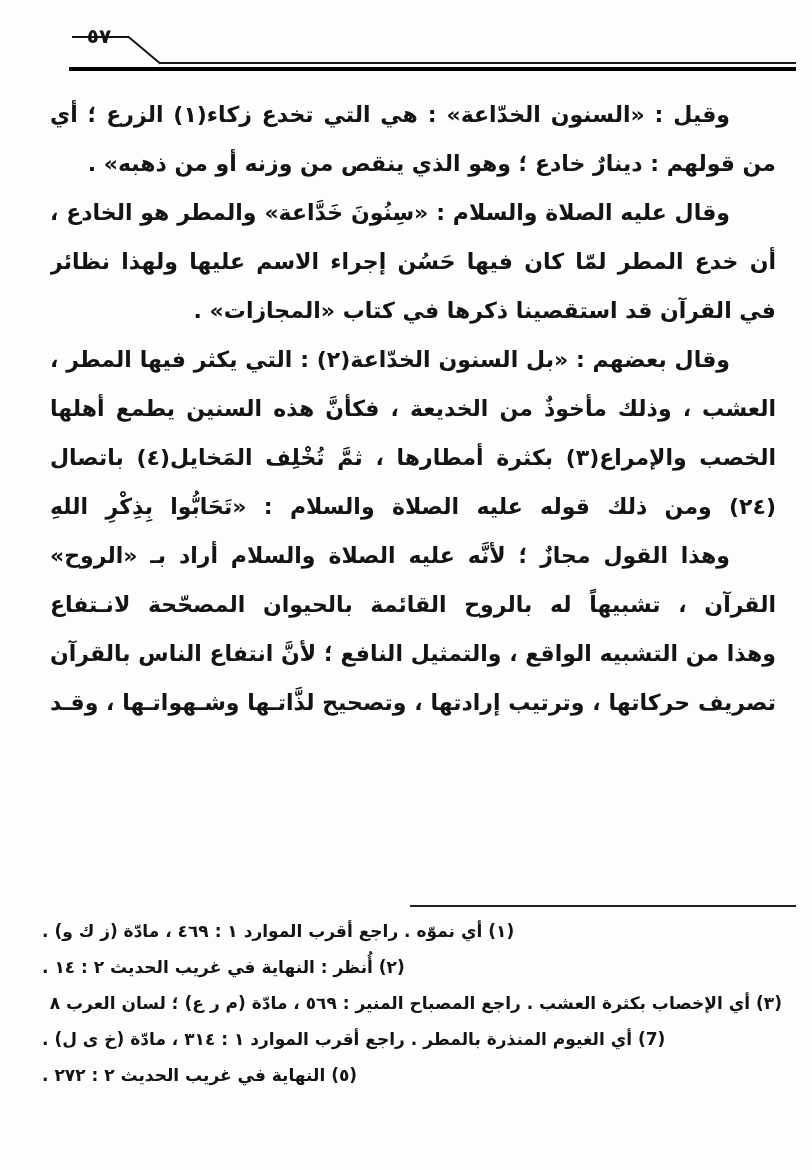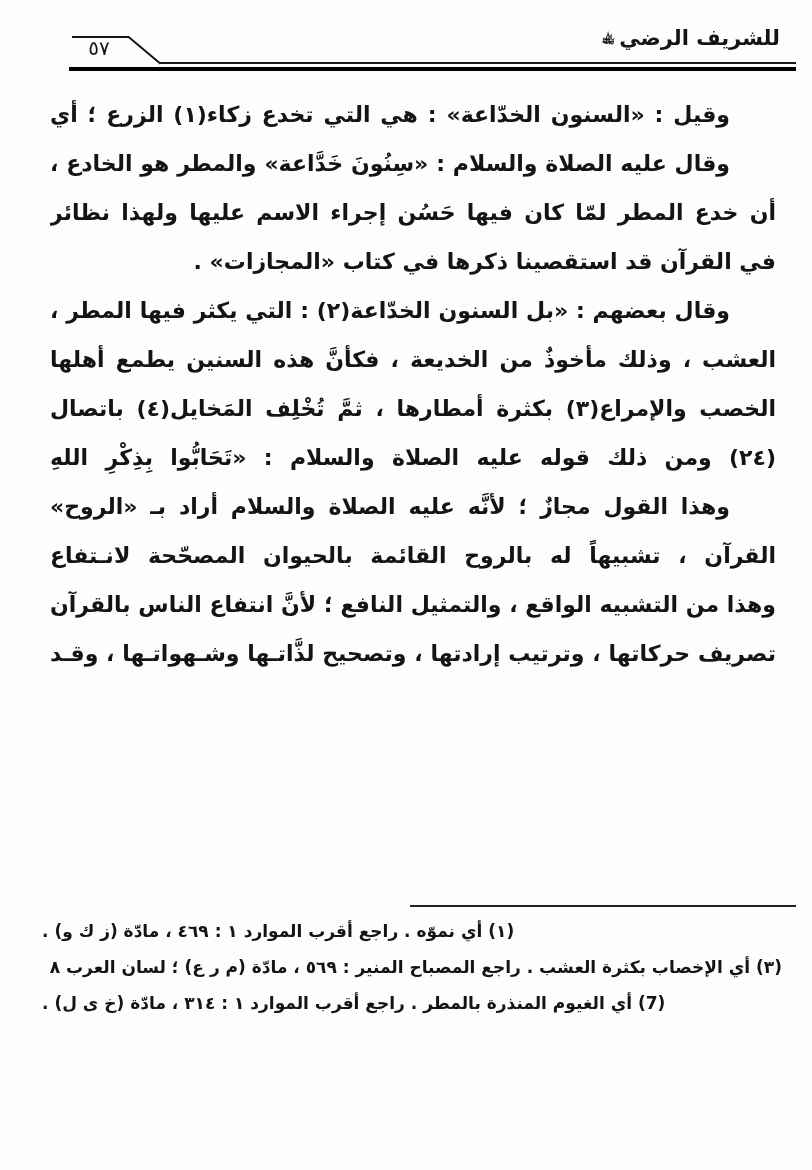--- a/index.html
+++ b/index.html
@@ -44,26 +44,26 @@
     position: absolute;
     top: 36px;
     left: 129px;
     width: 42px;
     border-top: 2px solid #141414;
     transform: rotate(40deg);
     transform-origin: left top;
   }
   .page-number {
     position: absolute;
-    top: 36px;
+    top: 24px;
     left: 70px;
     width: 58px;
     text-align: center;
     font-size: 20px;
-    font-weight: 400;
+    font-weight: 700;
     direction: rtl;
   }
   .rule-thin {
     position: absolute;
     top: 62px;
     left: 160px;
     width: 636px;
     height: 2px;
     background: #1a1a1a;
   }
@@ -123,46 +123,46 @@
     overflow: hidden;
     text-align: left;
     white-space: nowrap;
   }
 </style>
 </head>
 <body>
 
 <div class="page">
 
-  <div class="header-title">
-    <span>للشريف الرضي</span><span class="honorific">﵀</span>
-  </div>
 
   <div class="tab-top-line"></div>
   <div class="tab-diagonal"></div>
   <div class="page-number">٥٧</div>
 
   <div class="rule-thin"></div>
   <div class="rule-thick"></div>
 
   <div class="body-text">
     <div class="line indent">وقيل : «السنون الخدّاعة» : هي التي تخدع زكاء(١) الزرع ؛ أي تنقصه ،</div>
+    <div class="line end">من قولهم : دينارٌ خادع ؛ وهو الذي ينقص من وزنه أو من ذهبه» .</div>
     <div class="line indent">وقال عليه الصلاة والسلام : «سِنُونَ خَدَّاعة» والمطر هو الخادع ، إلَّا</div>
     <div class="line">أن خدع المطر لمّا كان فيها حَسُن إجراء الاسم عليها ولهذا نظائر كـثيرة</div>
     <div class="line end">في القرآن قد استقصينا ذكرها في كتاب «المجازات» .</div>
     <div class="line indent">وقال بعضهم : «بل السنون الخدّاعة(٢) : التي يكثر فيها المطر ، ويـقلَّ</div>
     <div class="line">العشب ، وذلك مأخوذٌ من الخديعة ، فكأنَّ هذه السنين يطمع أهلها فـي</div>
     <div class="line">الخصب والإمراع(٣) بكثرة أمطارها ، ثمَّ تُخْلِف المَخايل(٤) باتصال جدبها</div>
     <div class="line">(٢٤)  ومن ذلك قوله عليه الصلاة والسلام : «تَحَابُّوا بِذِكْرِ اللهِ وَرُوحِهِ»(٥).</div>
     <div class="line indent">وهذا القول مجازٌ ؛ لأنَّه عليه الصلاة والسلام أراد بـ «الروح» هـاهنا</div>
     <div class="line">القرآن ، تشبيهاً له بالروح القائمة بالحيوان المصحّحة لانـتفاع الأبـدان ،</div>
     <div class="line">وهذا من التشبيه الواقع ، والتمثيل النافع ؛ لأنَّ انتفاع الناس بالقرآن فـي</div>
     <div class="line">تصريف حركاتها ، وترتيب إرادتها ، وتصحيح لذَّاتـها وشـهواتـها ، وقـد</div>
   </div>
 
   <div class="footnote-sep"></div>
   <div class="footnotes">
     <div class="fn">(١) أي نموّه . راجع أقرب الموارد ١ : ٤٦٩ ، مادّة (ز ك و) .</div>
+    <div class="fn">(٢) أُنظر : النهاية في غريب الحديث ٢ : ١٤ .</div>
     <div class="fn">(٣) أي الإخصاب بكثرة العشب . راجع المصباح المنير : ٥٦٩ ، مادّة (م ر ع) ؛ لسان العرب ٨ : ٦٦ .</div>
     <div class="fn">(7) أي الغيوم المنذرة بالمطر . راجع أقرب الموارد ١ : ٣١٤ ، مادّة (خ ى ل) .</div>
+    <div class="fn">(٥) النهاية في غريب الحديث ٢ : ٢٧٢ .</div>
   </div>
 
 </div>
 
 </body></html>

